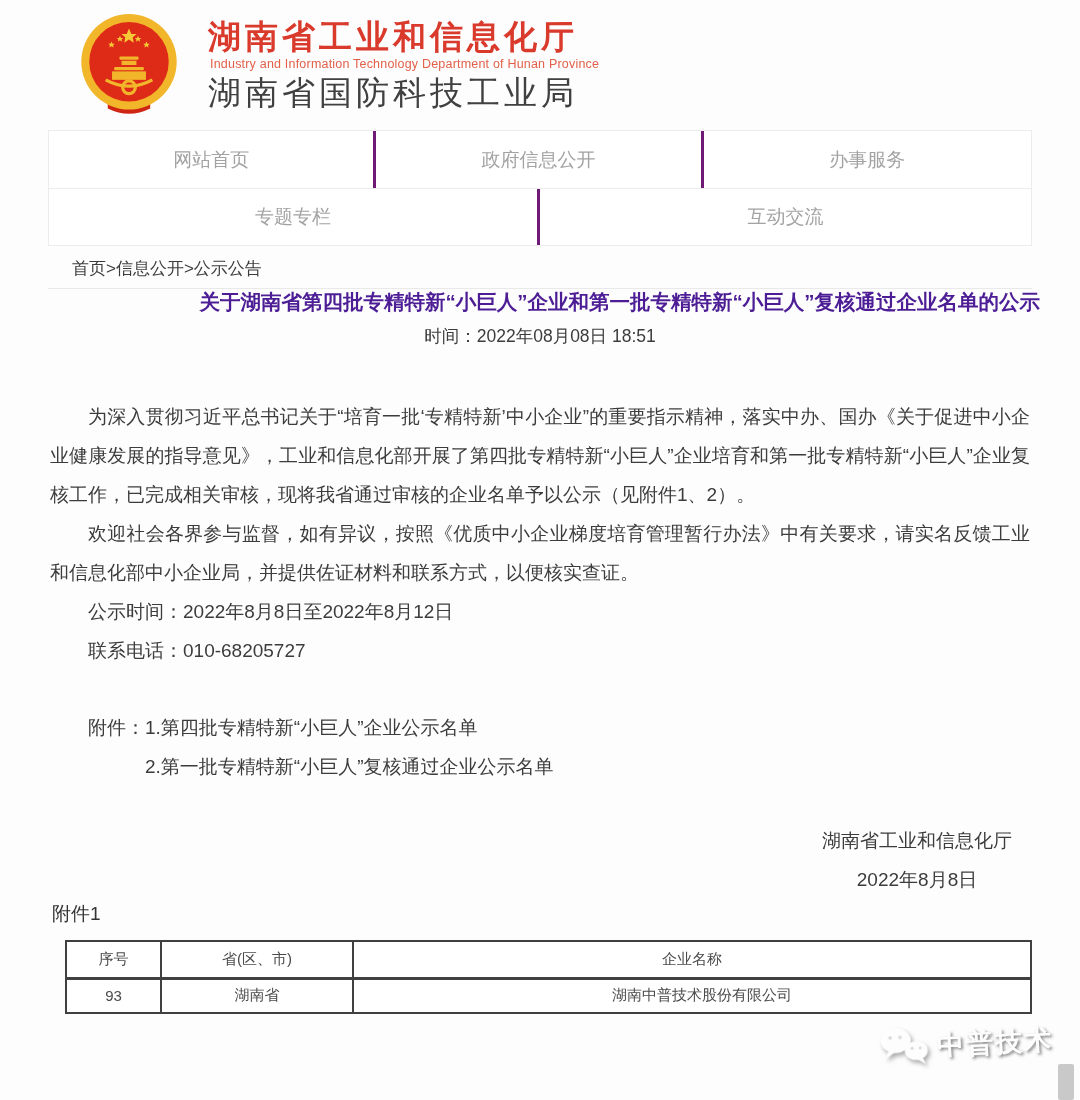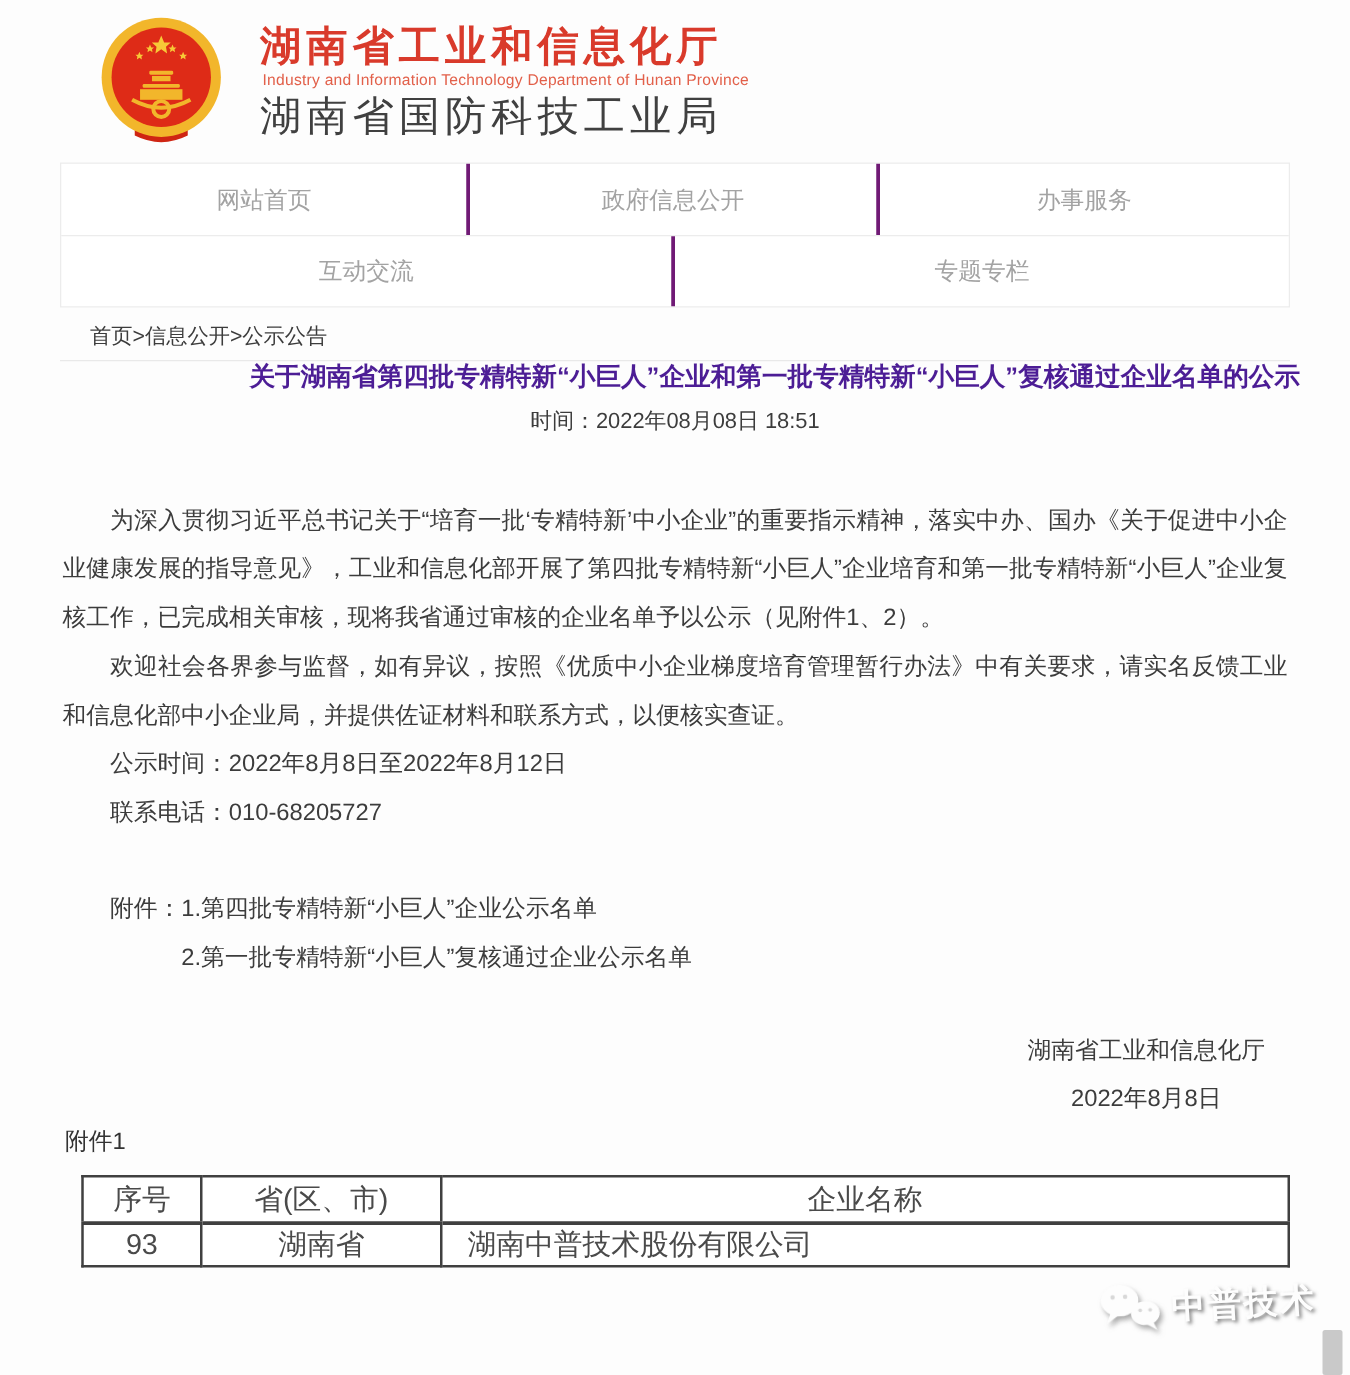--- a/index.html
+++ b/index.html
@@ -41,24 +41,24 @@
   .attachments { margin-top:38px; }
   .att-line1 { text-indent:2em; }
   .att-line2 { text-indent:5em; }
   
   .signature-row { display:flex; justify-content:flex-end; margin:35px 68px 0 0; }
   .signature-inner { text-align:center; font-size:19px; line-height:39px; color:#3c3c3c; }
   
   .attachment-label { margin:0 0 0 52px; font-size:19px; line-height:30px; color:#333; }
   .table-title { margin-top:6px; text-align:center; font-size:20px; font-weight:bold; color:#2d2d2d; line-height:28px; }
   .list-table { margin:11px 0 0 65px; width:967px; border-collapse:collapse; background:#fff; }
-  .list-table th, .list-table td { border:2px solid #404040; font-size:23px; color:#4a4a4a; }
+  .list-table th, .list-table td { border:2px solid #404040; font-size:15px; color:#4a4a4a; }
   .list-table thead th { height:37px; font-weight:normal; text-align:center; border-bottom:3px solid #404040; }
   .list-table tbody td { height:35px; text-align:center; }
-  .list-table td.company { text-align:left; padding-left:20px; }
+  .list-table td.company { text-align:center; padding-left:20px; }
   .col-seq { width:95px; } .col-prov { width:192px; }
   
   .watermark { position:absolute; left:878px; top:1022px; display:flex; align-items:center; gap:7px;
     transform:rotate(-3deg); pointer-events:none; }
   .watermark-icon { filter:drop-shadow(2px 3px 2px rgba(100,100,100,.55)); }
   .watermark-text { font-size:27px; font-weight:bold; color:#fdfdfd; letter-spacing:2px;
     text-shadow:2px 2px 3px rgba(105,105,105,.8); }
   
   .scrollbar-thumb { position:absolute; left:1058px; top:1064px; width:16px; height:36px;
     background:#c9c9c9; border-radius:2px; }
@@ -97,22 +97,22 @@
     </div>
   </div>
 
   <div class="main-nav">
     <div class="nav-row r1">
       <div class="nav-cell">网站首页</div>
       <div class="nav-cell">政府信息公开</div>
       <div class="nav-cell">办事服务</div>
     </div>
     <div class="nav-row r2">
+      <div class="nav-cell">专题专栏</div>
       <div class="nav-cell">互动交流</div>
-      <div class="nav-cell">专题专栏</div>
     </div>
   </div>
 
   <div class="breadcrumb-bar">首页&gt;信息公开&gt;公示公告</div>
 
   <div class="article-title">关于湖南省第四批专精特新“小巨人”企业和第一批专精特新“小巨人”复核通过企业名单的公示</div>
   <div class="article-time">时间：2022年08月08日 18:51</div>
 
   <div class="article-body">
     <p class="para">为深入贯彻习近平总书记关于“培育一批‘专精特新’中小企业”的重要指示精神，落实中办、国办《关于促进中小企业健康发展的指导意见》，工业和信息化部开展了第四批专精特新“小巨人”企业培育和第一批专精特新“小巨人”企业复核工作，已完成相关审核，现将我省通过审核的企业名单予以公示（见附件1、2）。</p>

